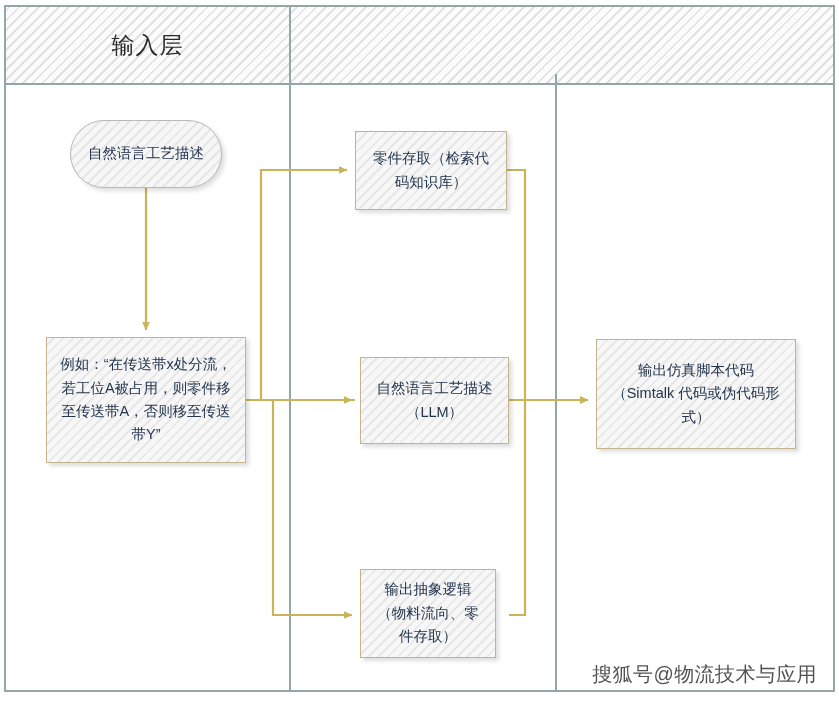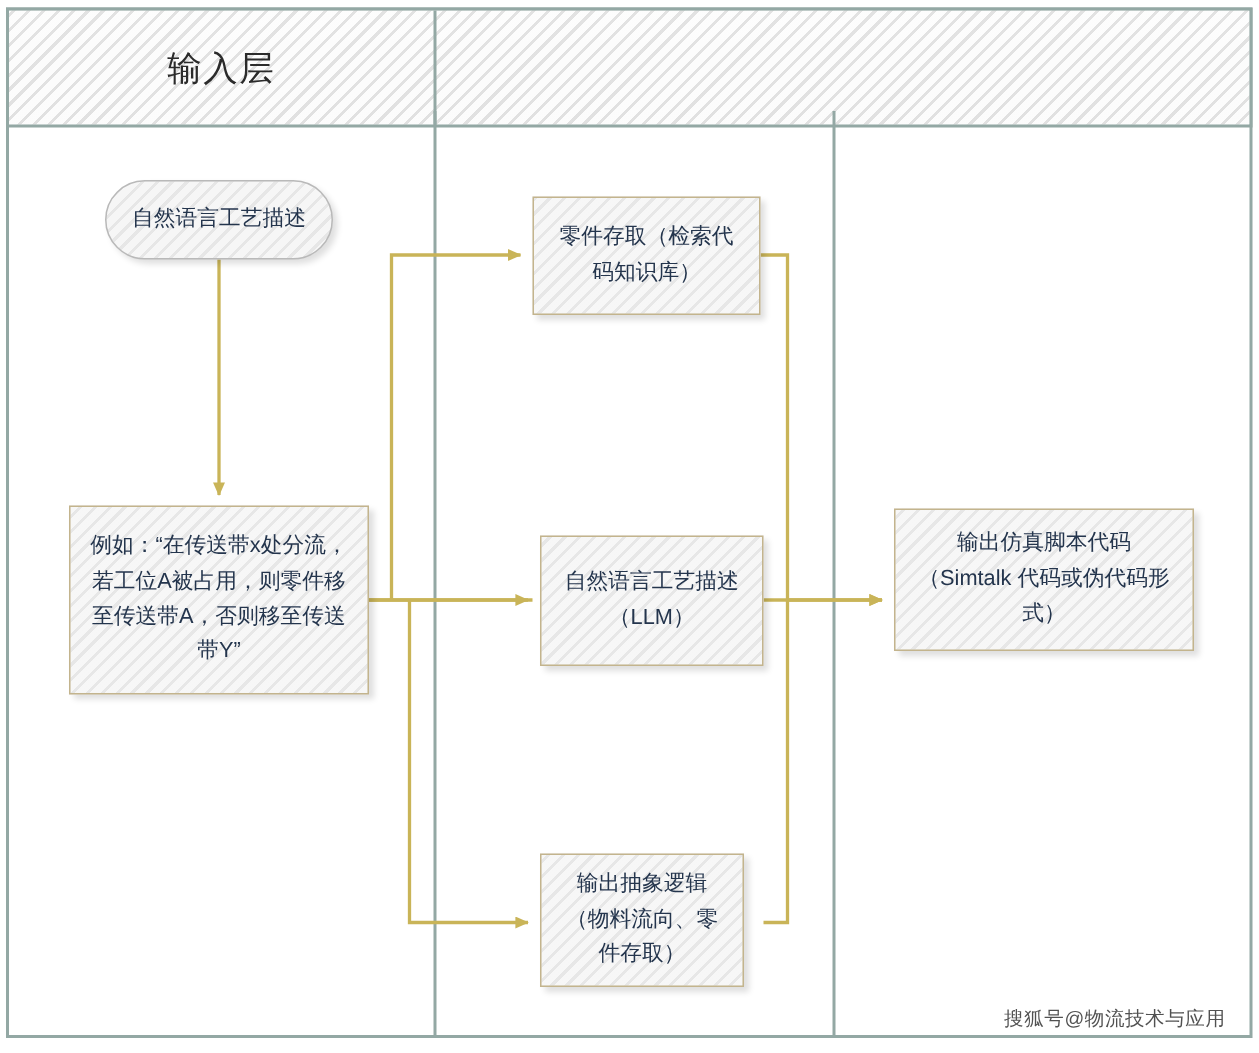--- a/index.html
+++ b/index.html
@@ -108,43 +108,43 @@
       repeating-linear-gradient(
         -45deg,
         rgba(255,255,255,0.55) 0px,
         rgba(255,255,255,0.55) 5px,
         rgba(226,226,226,0.55) 5px,
         rgba(226,226,226,0.55) 7px
       ),
       #ececec;
   }
 
-  #node-start  { left: 70px;  top: 120px; width: 152px; height: 53px; }
+  #node-start  { left: 70px;  top: 120px; width: 152px; height: 68px; }
   #node-input  { left: 46px;  top: 337px; width: 200px; height: 126px; }
   #node-retr   { left: 355px; top: 131px; width: 152px; height: 79px; }
   #node-llm    { left: 360px; top: 357px; width: 149px; height: 87px; }
   #node-abs    { left: 360px; top: 569px; width: 136px; height: 89px; }
-  #node-output { left: 596px; top: 339px; width: 200px; height: 95px; }
+  #node-output { left: 596px; top: 339px; width: 200px; height: 110px; }
 
   
   #wires {
     position: absolute;
     left: 0;
     top: 0;
     width: 839px;
     height: 702px;
     z-index: 2;
   }
 
   
   #watermark {
     position: absolute;
     right: 22px;
     bottom: 14px;
-    font-size: 13px;
+    font-size: 20px;
     color: #3a3a3a;
     opacity: 0.88;
     letter-spacing: 0.4px;
     white-space: nowrap;
     z-index: 9;
   }
 </style>
 </head>
 <body>
 

